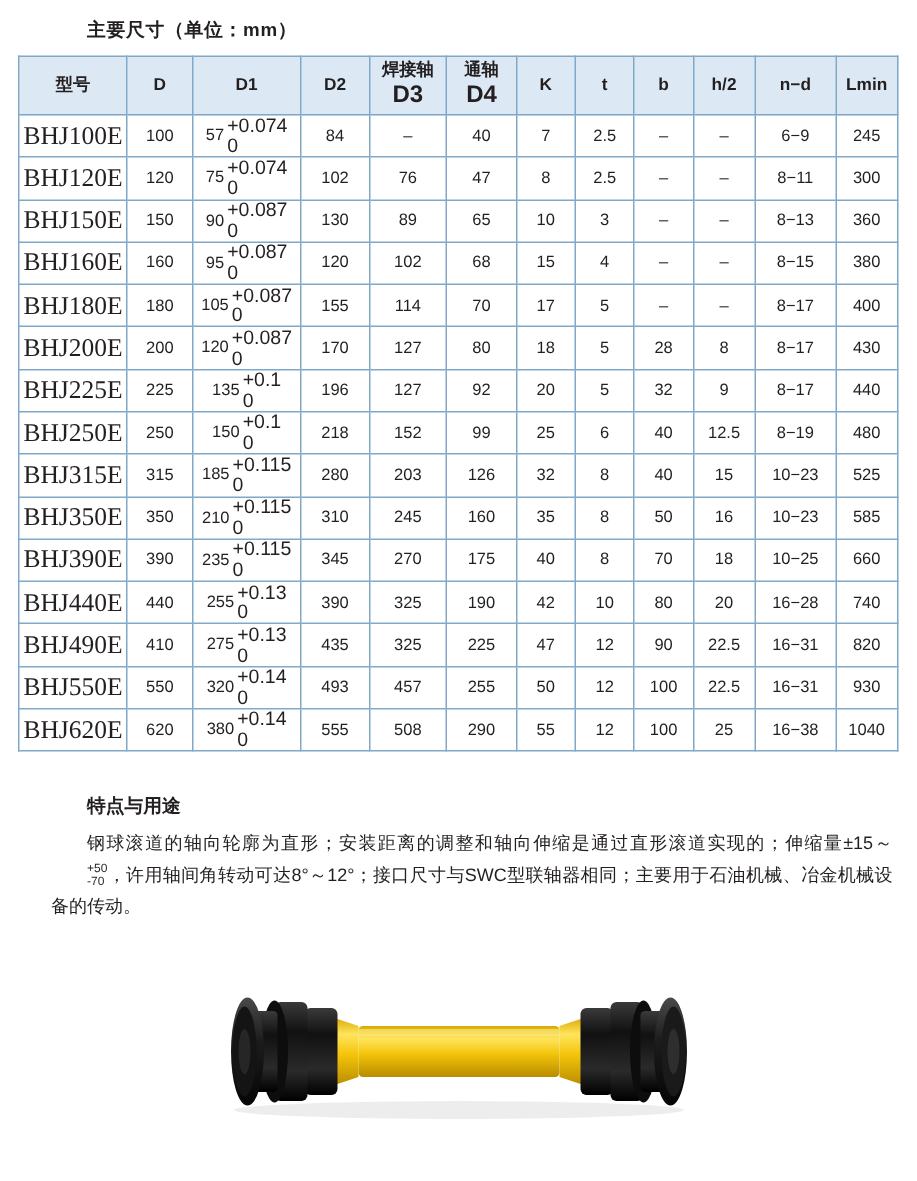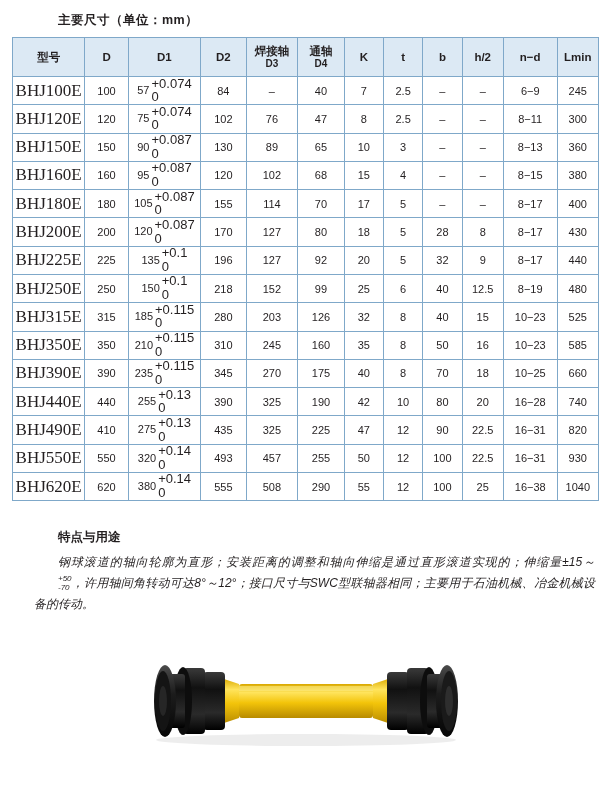--- a/index.html
+++ b/index.html
@@ -62,37 +62,36 @@
     vertical-align: middle;
     margin-left: 2px;
     position: relative;
     top: -0.5px;
   }
   .tol span { display: block; }
   .d1cell {
     white-space: nowrap;
   }
   .hdr-sub {
-    font-size: 10px;
+    font-size: 16px;
     font-weight: bold;
     display: block;
   }
   .feature-title {
     font-size: 12.5px;
     font-weight: bold;
     padding: 28px 11px 6px 58px;
   }
   .feature-body {
     font-size: 12px;
     line-height: 1.75;
     padding: 0 16px 0 34px;
     text-align: justify;
     text-indent: 24px;
     color: #231f20;
-    font-style: italic;
   }
   .frac {
     display: inline-block;
     font-size: 8px;
     line-height: 1.05;
     text-align: left;
     vertical-align: middle;
     position: relative;
     top: -0.5px;
   }

